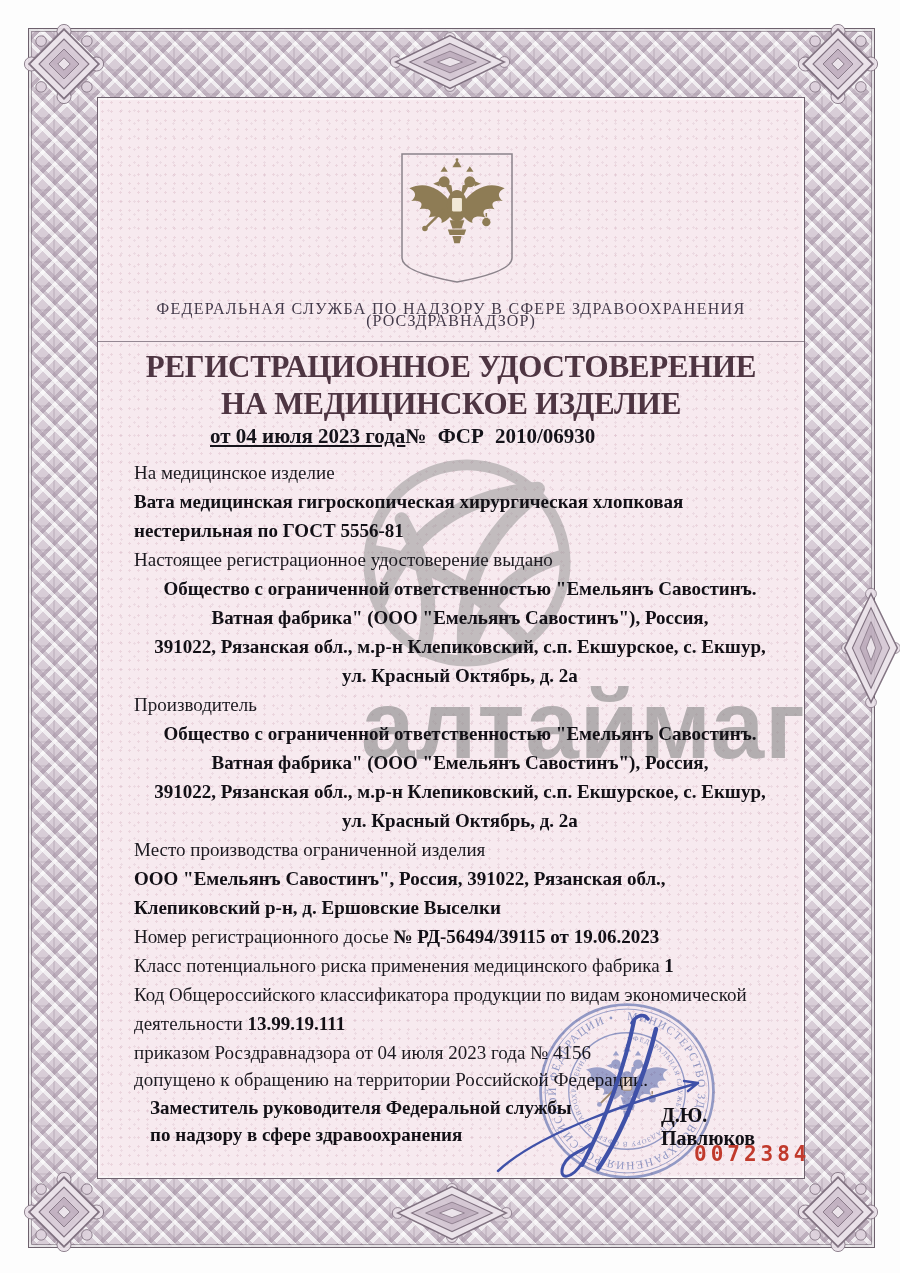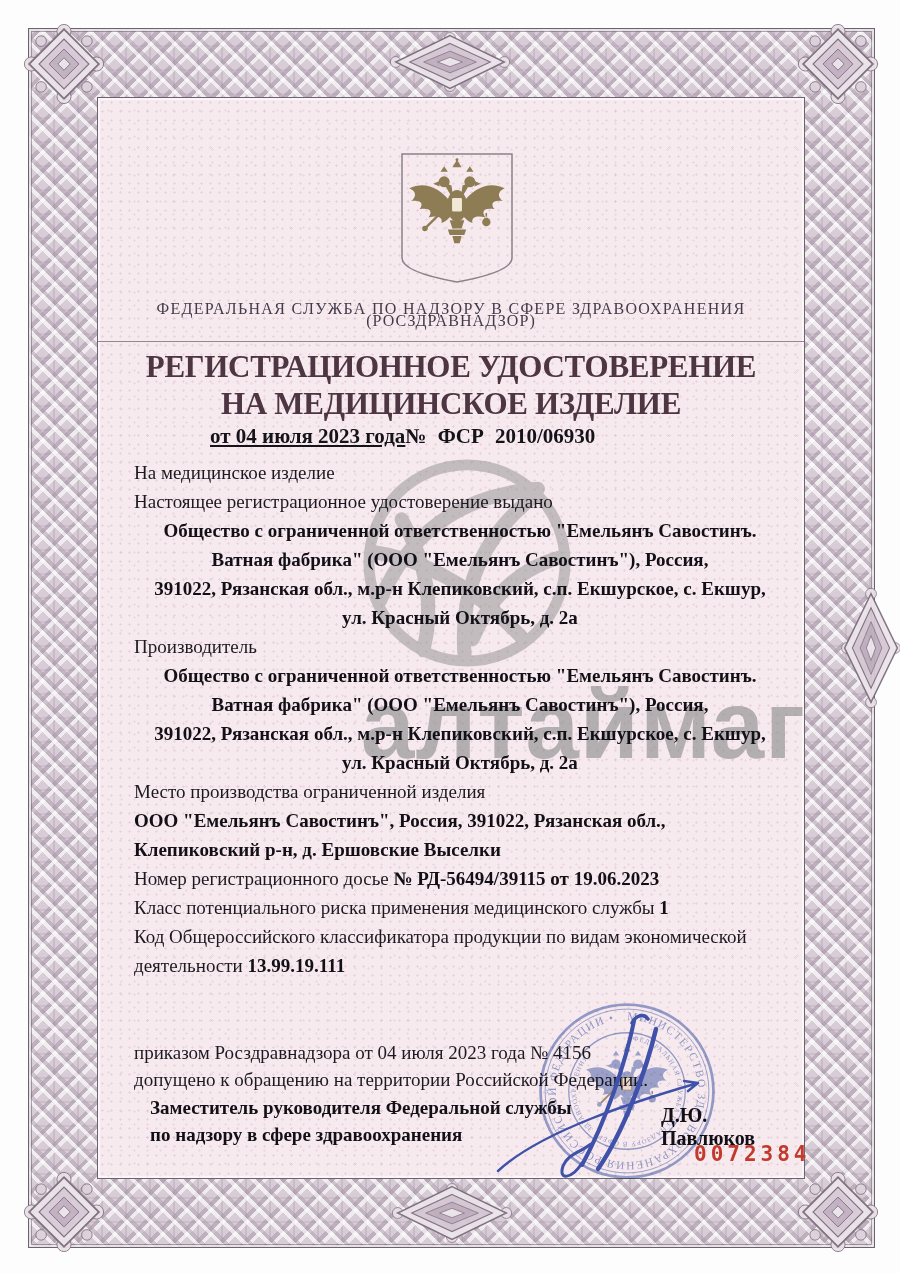--- a/index.html
+++ b/index.html
@@ -189,34 +189,35 @@
     <div class="sep"></div>
     <div class="title1">РЕГИСТРАЦИОННОЕ УДОСТОВЕРЕНИЕ</div>
     <div class="title2">НА МЕДИЦИНСКОЕ ИЗДЕЛИЕ</div>
     <div class="daterow">
       <span class="d1">от 04 июля 2023 года</span>
       <span class="d2">№ ФСР 2010/06930</span>
     </div>
 
     <div class="bodyflow">
       <p>На медицинское изделие</p>
+      <p class="b">Вата медицинская гигроскопическая хирургическая хлопковая нестерильная по ГОСТ 5556-81</p>
       <p class="mt1">Настоящее регистрационное удостоверение выдано</p>
       <p class="b multiline">Общество с ограниченной ответственностью "Емельянъ Савостинъ.
 Ватная фабрика" (ООО "Емельянъ Савостинъ"), Россия,
 391022, Рязанская обл., м.р-н Клепиковский, с.п. Екшурское, с. Екшур,
 ул. Красный Октябрь, д. 2а</p>
       <p class="mt2">Производитель</p>
       <p class="b multiline">Общество с ограниченной ответственностью "Емельянъ Савостинъ.
 Ватная фабрика" (ООО "Емельянъ Савостинъ"), Россия,
 391022, Рязанская обл., м.р-н Клепиковский, с.п. Екшурское, с. Екшур,
 ул. Красный Октябрь, д. 2а</p>
       <p class="mt2">Место производства ограниченной изделия</p>
       <p class="b">ООО "Емельянъ Савостинъ", Россия, 391022, Рязанская обл., Клепиковский р-н, д. Ершовские Выселки</p>
       <p class="mt3"><span>Номер регистрационного досье </span><span class="b">№ РД-56494/39115 от 19.06.2023</span></p>
-      <p class="mt4"><span>Класс потенциального риска применения медицинского службы </span><span class="b">1</span></p>
+      <p class="mt4"><span>Класс потенциального риска применения медицинского фабрика </span><span class="b">1</span></p>
       <p class="mt1"><span>Код Общероссийского классификатора продукции по видам экономической деятельности </span><span class="b">13.99.19.111</span></p>
     </div>
 
     <div class="orderblock">
       <div>приказом Росздравнадзора от 04 июля 2023 года № 4156</div>
       <div>допущено к обращению на территории Российской Федерации.</div>
     </div>
     <div class="signerpos">
       <div>Заместитель руководителя Федеральной службы</div>
       <div>по надзору в сфере здравоохранения</div>

